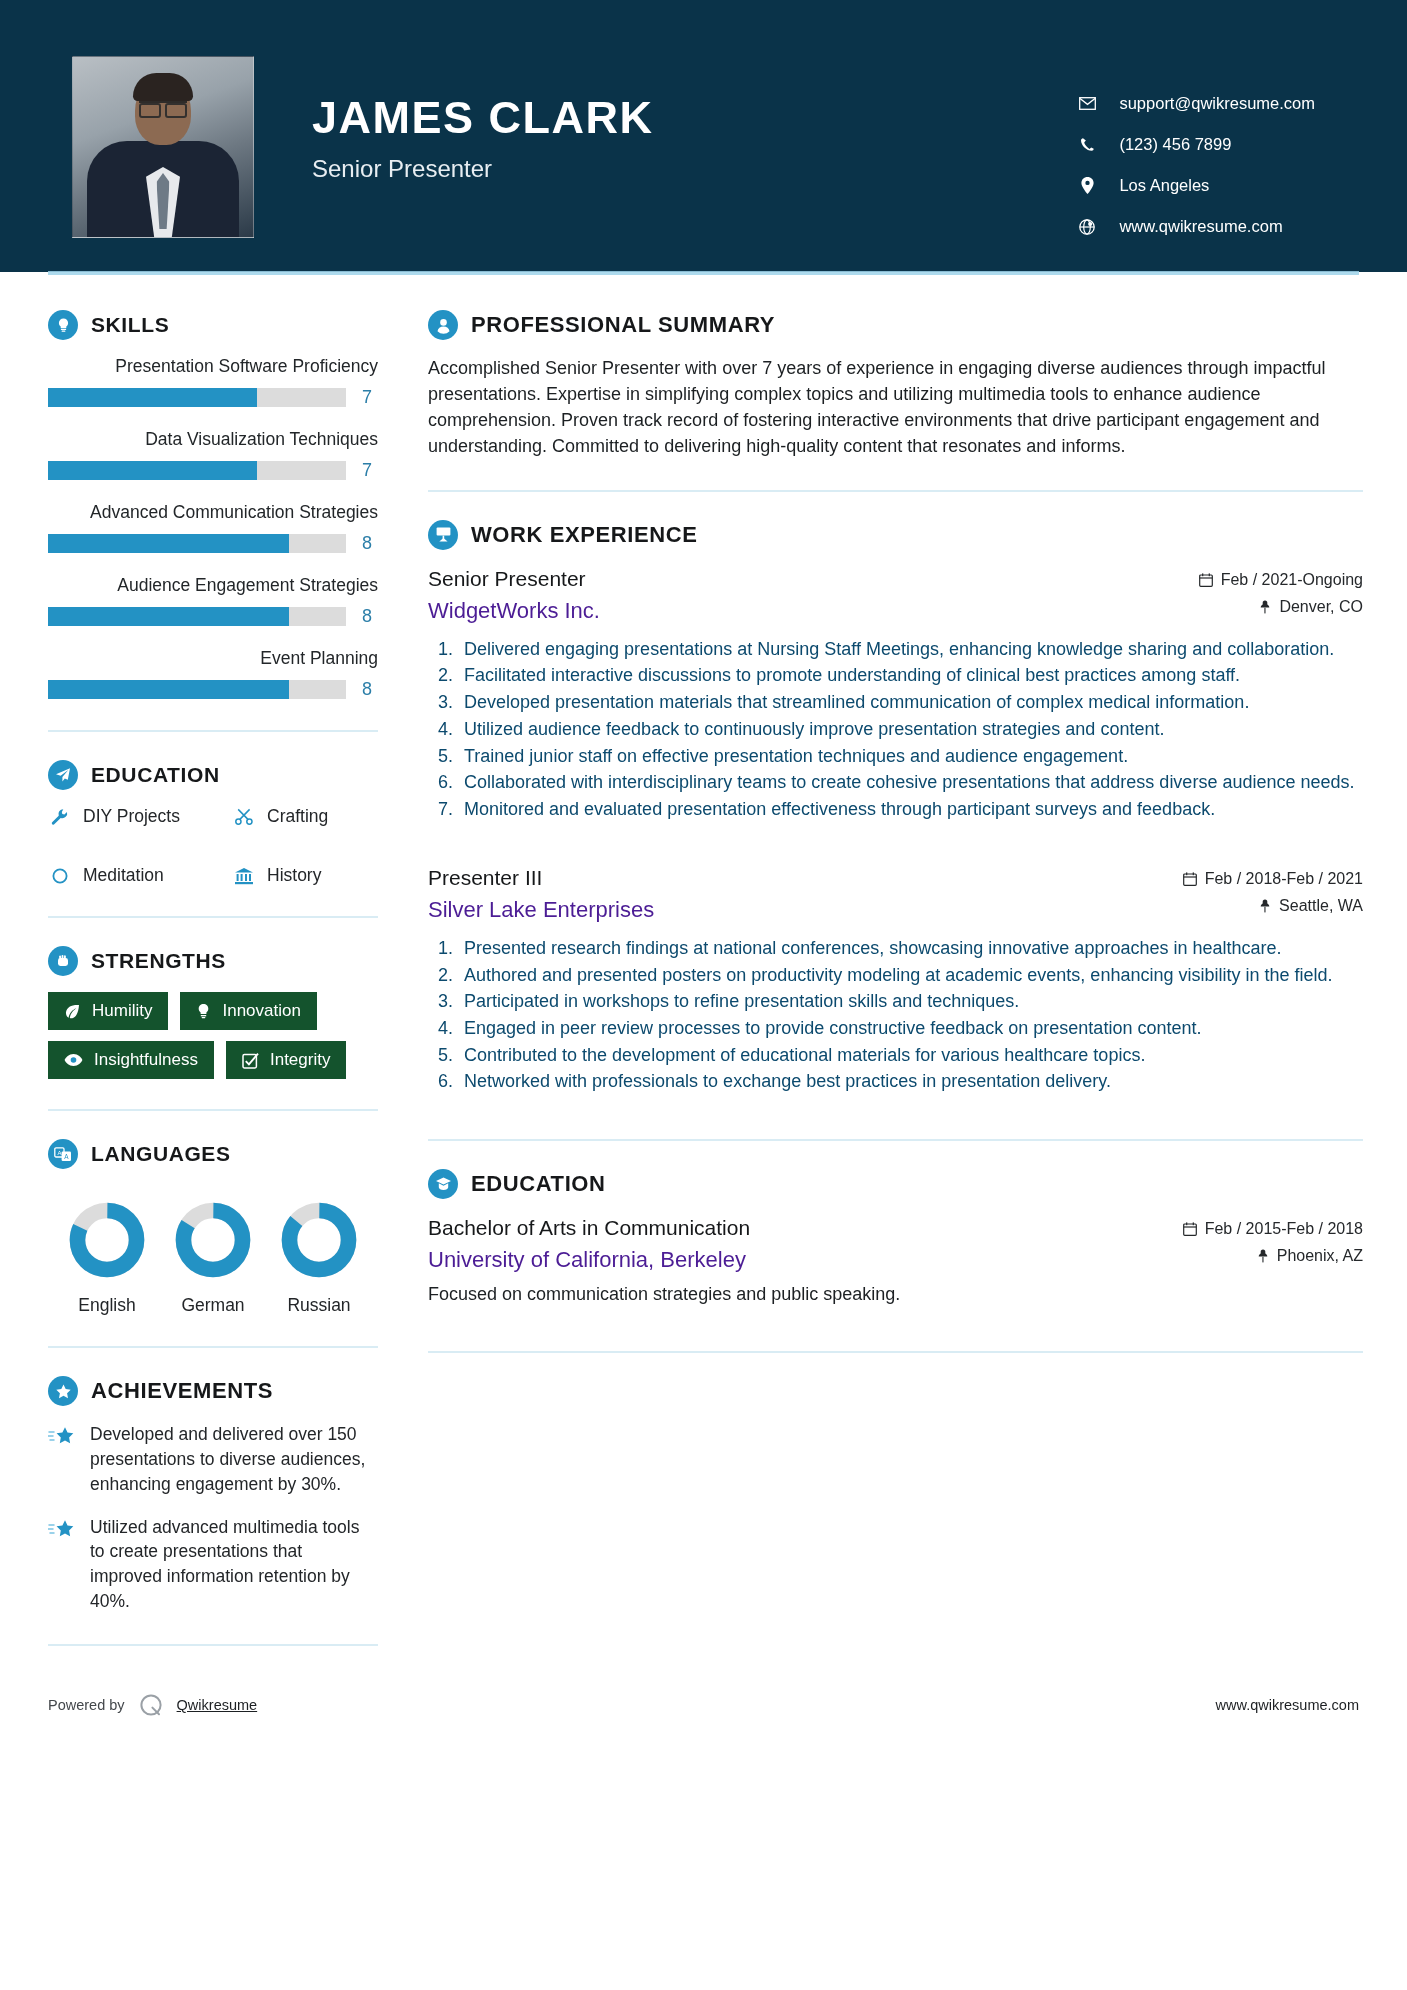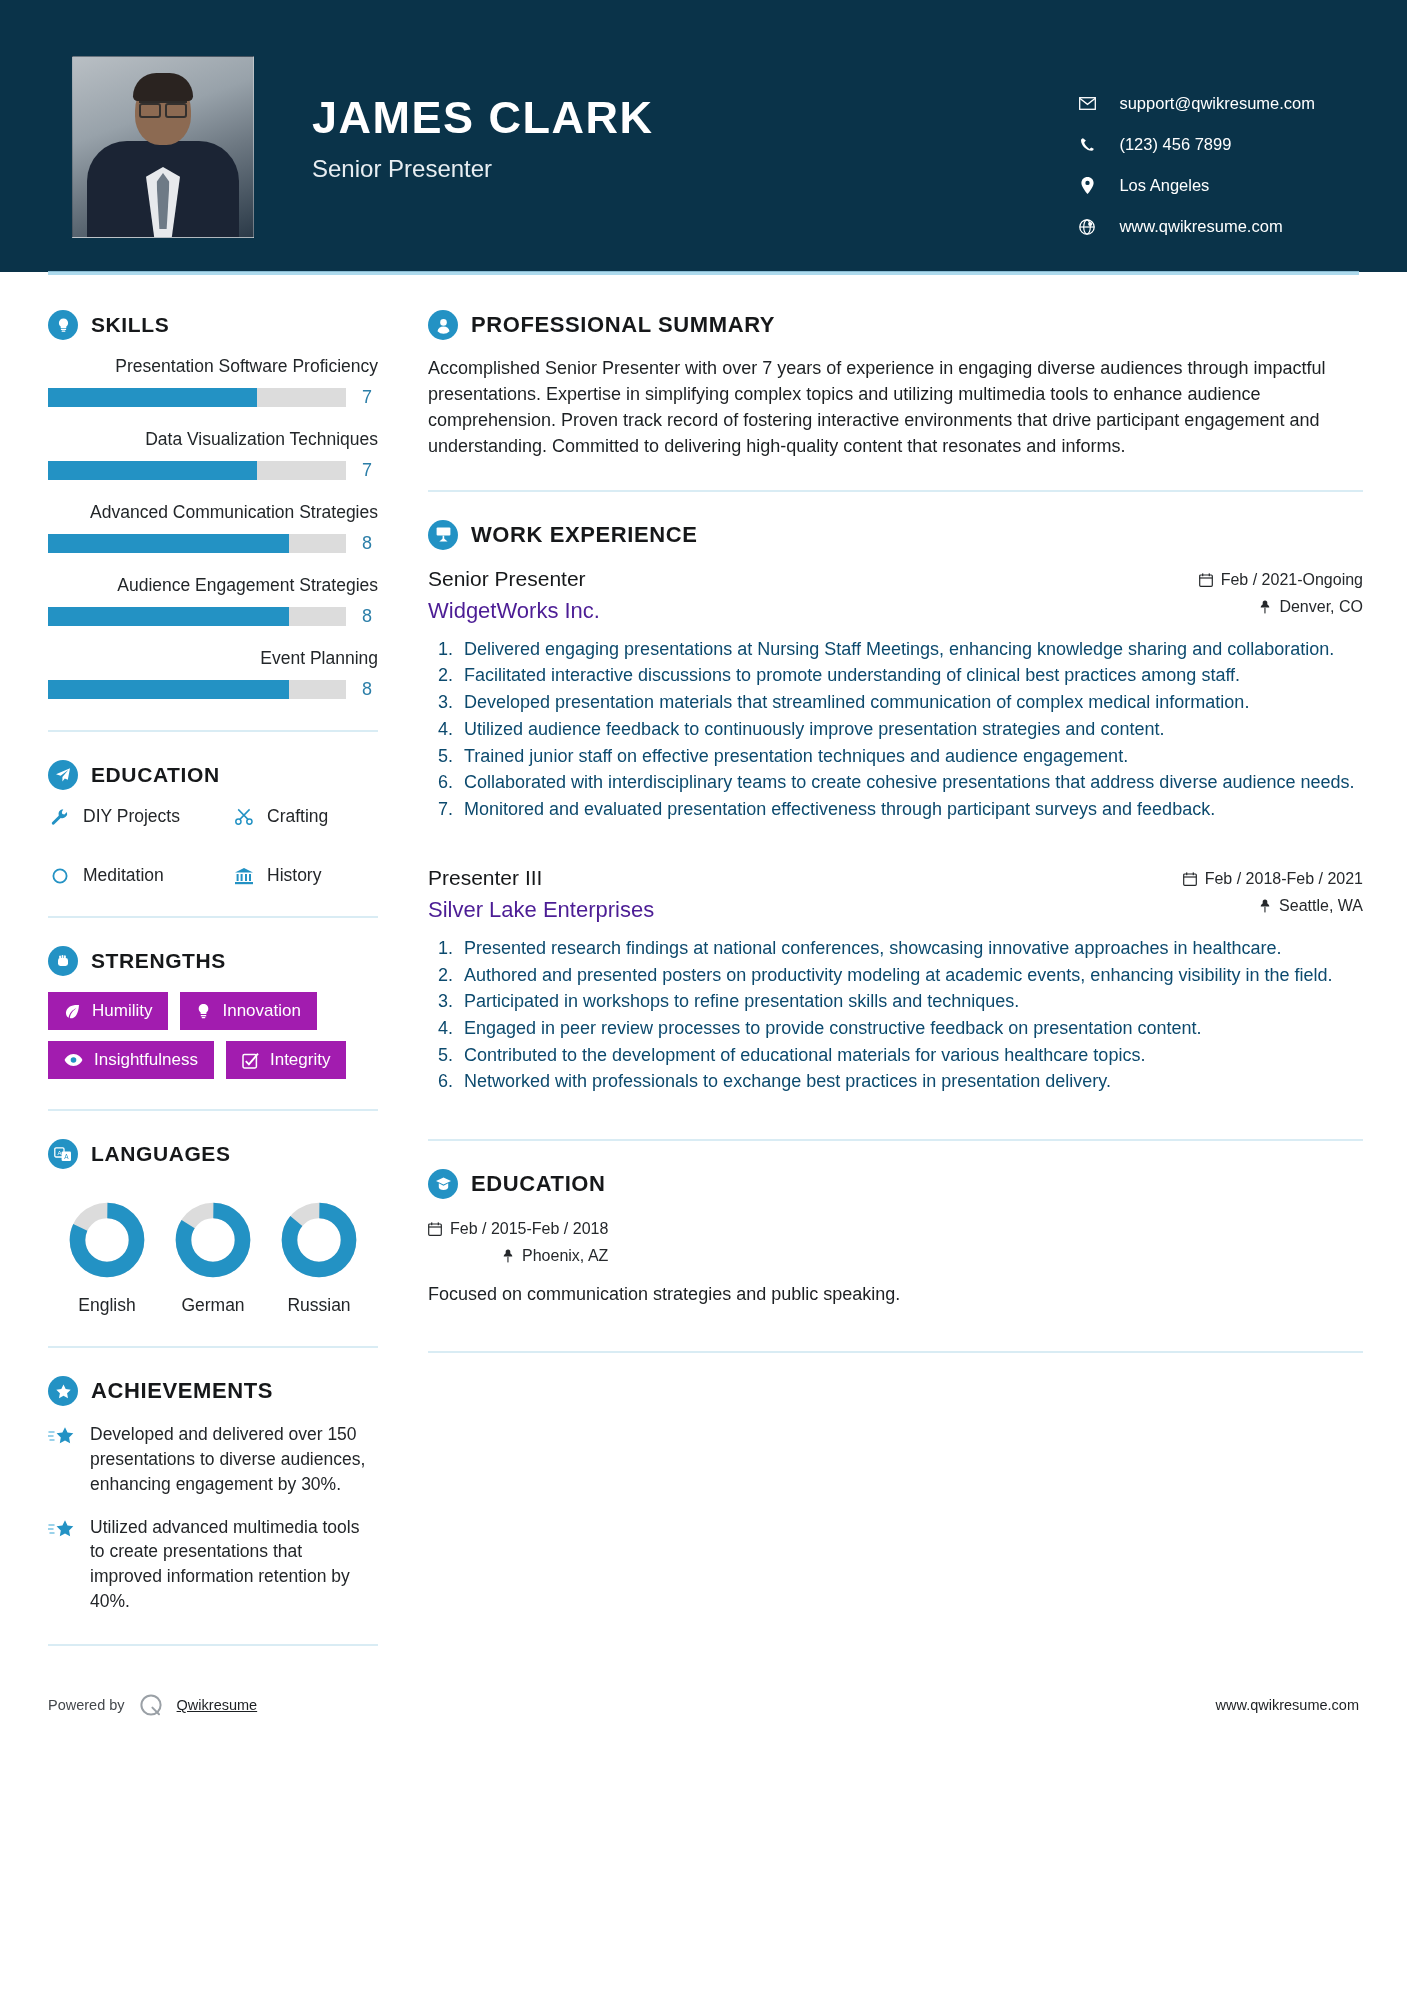--- a/index.html
+++ b/index.html
@@ -218,21 +218,21 @@
   .interest .ii {
     width: 24px; flex: 0 0 24px;
     display: flex; align-items: center; justify-content: center;
     color: #2392c4;
   }
 
   
   .strength-rows { display: flex; flex-direction: column; gap: 11px; }
   .strength-row { display: flex; gap: 12px; }
   .chip {
-    background: #a21caf;
+    background: #14532d;
     color: #fff;
     font-size: 17px;
     padding: 9px 16px;
     display: flex;
     align-items: center;
     gap: 11px;
     white-space: nowrap;
   }
   .chip .si { display: flex; align-items: center; }
 
@@ -772,20 +772,24 @@
           <span class="sec-icon">
             <svg width="17" height="17" viewBox="0 0 17 17">
                 <path d="M8.5 1.6 1 5.1l7.5 3.5L16 5.1z" fill="#fff"></path>
                 <path d="M3.8 7.3v4c0 1.6 2.1 2.7 4.7 2.7s4.7-1.1 4.7-2.7v-4L8.5 9.8z" fill="#fff"></path>
               </svg>
           </span>
           <span class="sec-title lg">EDUCATION</span>
         </div>
         <div class="job">
           <div class="job-top">
+            <div>
+              <div class="job-title">Bachelor of Arts in Communication</div>
+              <div class="job-company">University of California, Berkeley</div>
+            </div>
             <div class="job-meta">
               <div class="meta-row">
                 <span class="mi">
                   <svg width="14" height="14" viewBox="0 0 14 14">
                       <rect x="0.7" y="2" width="12.6" height="11.3" rx="1" fill="none" stroke="#25282b" stroke-width="1.2"></rect>
                       <path d="M0.7 5h12.6" stroke="#25282b" stroke-width="1.2"></path>
                       <rect x="3.1" y="0.4" width="1.2" height="2.8" fill="#25282b"></rect>
                       <rect x="9.7" y="0.4" width="1.2" height="2.8" fill="#25282b"></rect>
                     </svg>
                 </span>

